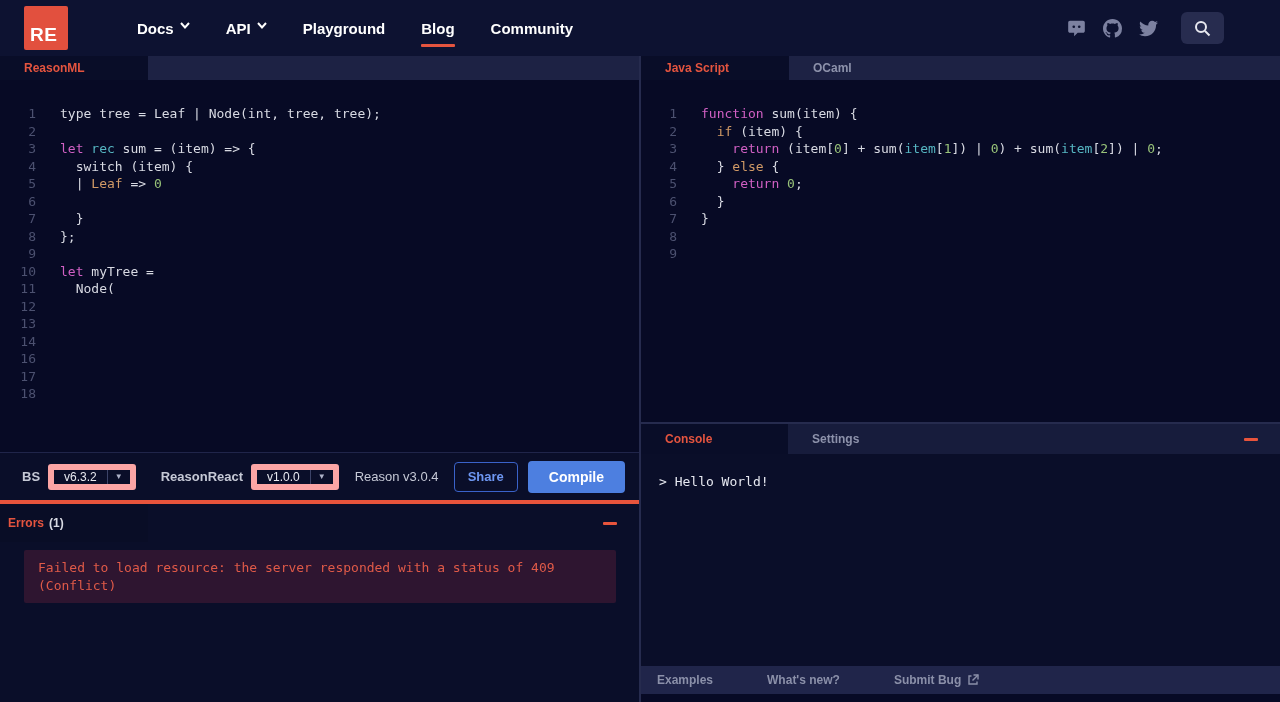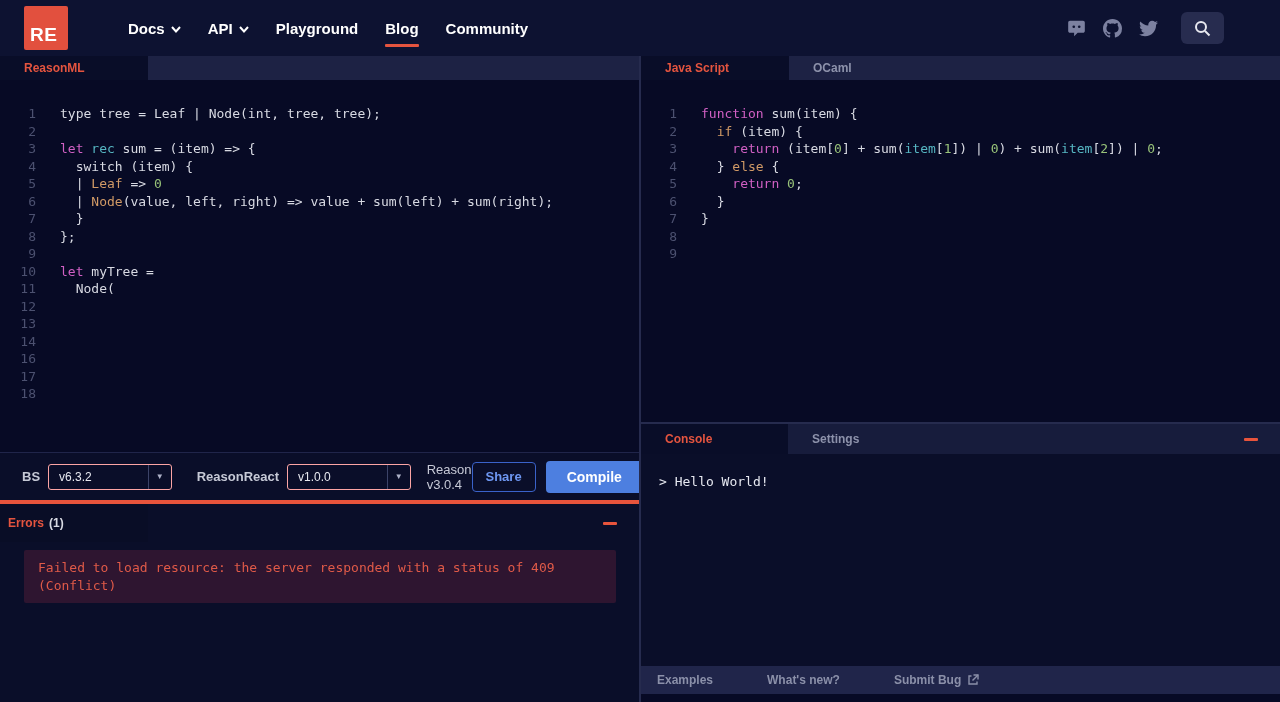--- a/index.html
+++ b/index.html
@@ -4,21 +4,21 @@
 <style>
   * { margin:0; padding:0; box-sizing:border-box; }
   html,body { width:1280px; height:702px; overflow:hidden; }
   body { font-family:"Liberation Sans", sans-serif; background:#070a25; }
 
   
   .header { height:56px; background:#0d1231; display:flex; align-items:center; padding:0 56px 0 24px; }
   .logo { width:44px; height:44px; background:#e2503e; border-radius:2px; display:flex; align-items:flex-end; padding:4px 6px; margin-top:6px; align-self:flex-start; }
   .logo span { color:#fff; font-weight:bold; font-size:19px; letter-spacing:0.5px; }
   .nav { display:flex; align-items:center; gap:27px; margin-left:60px; }
-  .nav-item { color:#fff; font-size:15px; font-weight:bold; display:flex; align-items:center; gap:6px; cursor:pointer; position:relative; }
+  .nav-item { color:#fff; font-size:15px; font-weight:bold; display:flex; align-items:flex-start; gap:6px; cursor:pointer; position:relative;margin-left:9px; }
   .nav-item.active::after { content:""; position:absolute; left:0; right:0; bottom:-10px; height:3px; background:#e4543f; border-radius:1px; }
   .chev { width:10px; height:7px; margin-top:2px; }
   .hdr-right { margin-left:auto; display:flex; align-items:center; gap:17px; }
   .hdr-icon { width:19px; height:19px; fill:#7c81a0; cursor:pointer; }
   .search-btn { width:43px; height:32px; margin-left:6px; background:#272c4f; border:none; border-radius:6px; display:flex; align-items:center; justify-content:center; cursor:pointer; }
 
   
   .main { display:flex; height:646px; }
   .vdivider { width:2px; background:#262b4e; }
   .left-panel { width:639px; display:flex; flex-direction:column; }
@@ -38,21 +38,21 @@
   .lc { white-space:pre; margin-left:24px; color:#d8dae3; }
   .tk-p  { color:#d8dae3; }
   .tk-kw { color:#d160c4; }
   .tk-cy { color:#56b6c2; }
   .tk-or { color:#d19a66; }
   .tk-gr { color:#98c379; }
 
   
   .toolbar { height:48px; background:#0a0e29; border-top:1px solid #20254a; display:flex; align-items:center; padding:0 14px 0 22px; flex:none; }
   .tb-label { color:#c6c9d6; font-size:13px; font-weight:bold; }
-  .select { display:inline-flex; align-items:stretch; border:1px solid #fca5a5; border-radius:3px; margin-left:8px; cursor:pointer; height:26px;gap:46px; }
+  .select { display:inline-flex; align-items:stretch; border:6px solid #fca5a5; border-radius:3px; margin-left:8px; cursor:pointer; height:26px; }
   .select .val { color:#e8e9f0; font-size:12px; padding:0 10px; display:flex; align-items:center; }
   .select .arr { border-left:1px solid #3c4368; padding:0 7px; display:flex; align-items:center; color:#aeb2c8; font-size:8px; }
   .tb-static { color:#c6c9d6; font-size:13px; margin-left:16px; }
   .btn-share { margin-left:auto; height:30px; padding:0 13px; background:transparent; border:1px solid #3a62c9; border-radius:4px; color:#6e97f2; font-size:13px; font-weight:bold; cursor:pointer; }
   .btn-compile { margin-left:10px; height:32px; padding:0 21px; background:#4d7fe0; border:none; border-radius:4px; color:#fff; font-size:14px; font-weight:bold; cursor:pointer; }
 
   
   .red-divider { height:4px; background:#e8543c; flex:none; }
   .errors-section { flex:1; background:#0a0e29; display:flex; flex-direction:column; }
   .errors-tabbar { height:38px; display:flex; align-items:center; flex:none; }
@@ -151,21 +151,20 @@
         <div class="code-line">
           <span class="ln">4</span>
           <span class="lc"><span class="tk-p">  switch (item) {</span></span>
         </div>
         <div class="code-line">
           <span class="ln">5</span>
           <span class="lc"><span class="tk-p">  | </span><span class="tk-or">Leaf</span><span class="tk-p"> =&gt; </span><span class="tk-gr">0</span></span>
         </div>
         <div class="code-line">
           <span class="ln">6</span>
-          <span class="lc"><span class="tk-p">  | </span><span class="tk-or">Node</span><span class="tk-p">(value, left, right) =&gt; value + sum(left) + sum(right);</span></span>
         </div>
         <div class="code-line">
           <span class="ln">7</span>
           <span class="lc"><span class="tk-p">  }</span></span>
         </div>
         <div class="code-line">
           <span class="ln">8</span>
           <span class="lc"><span class="tk-p">};</span></span>
         </div>
         <div class="code-line">

